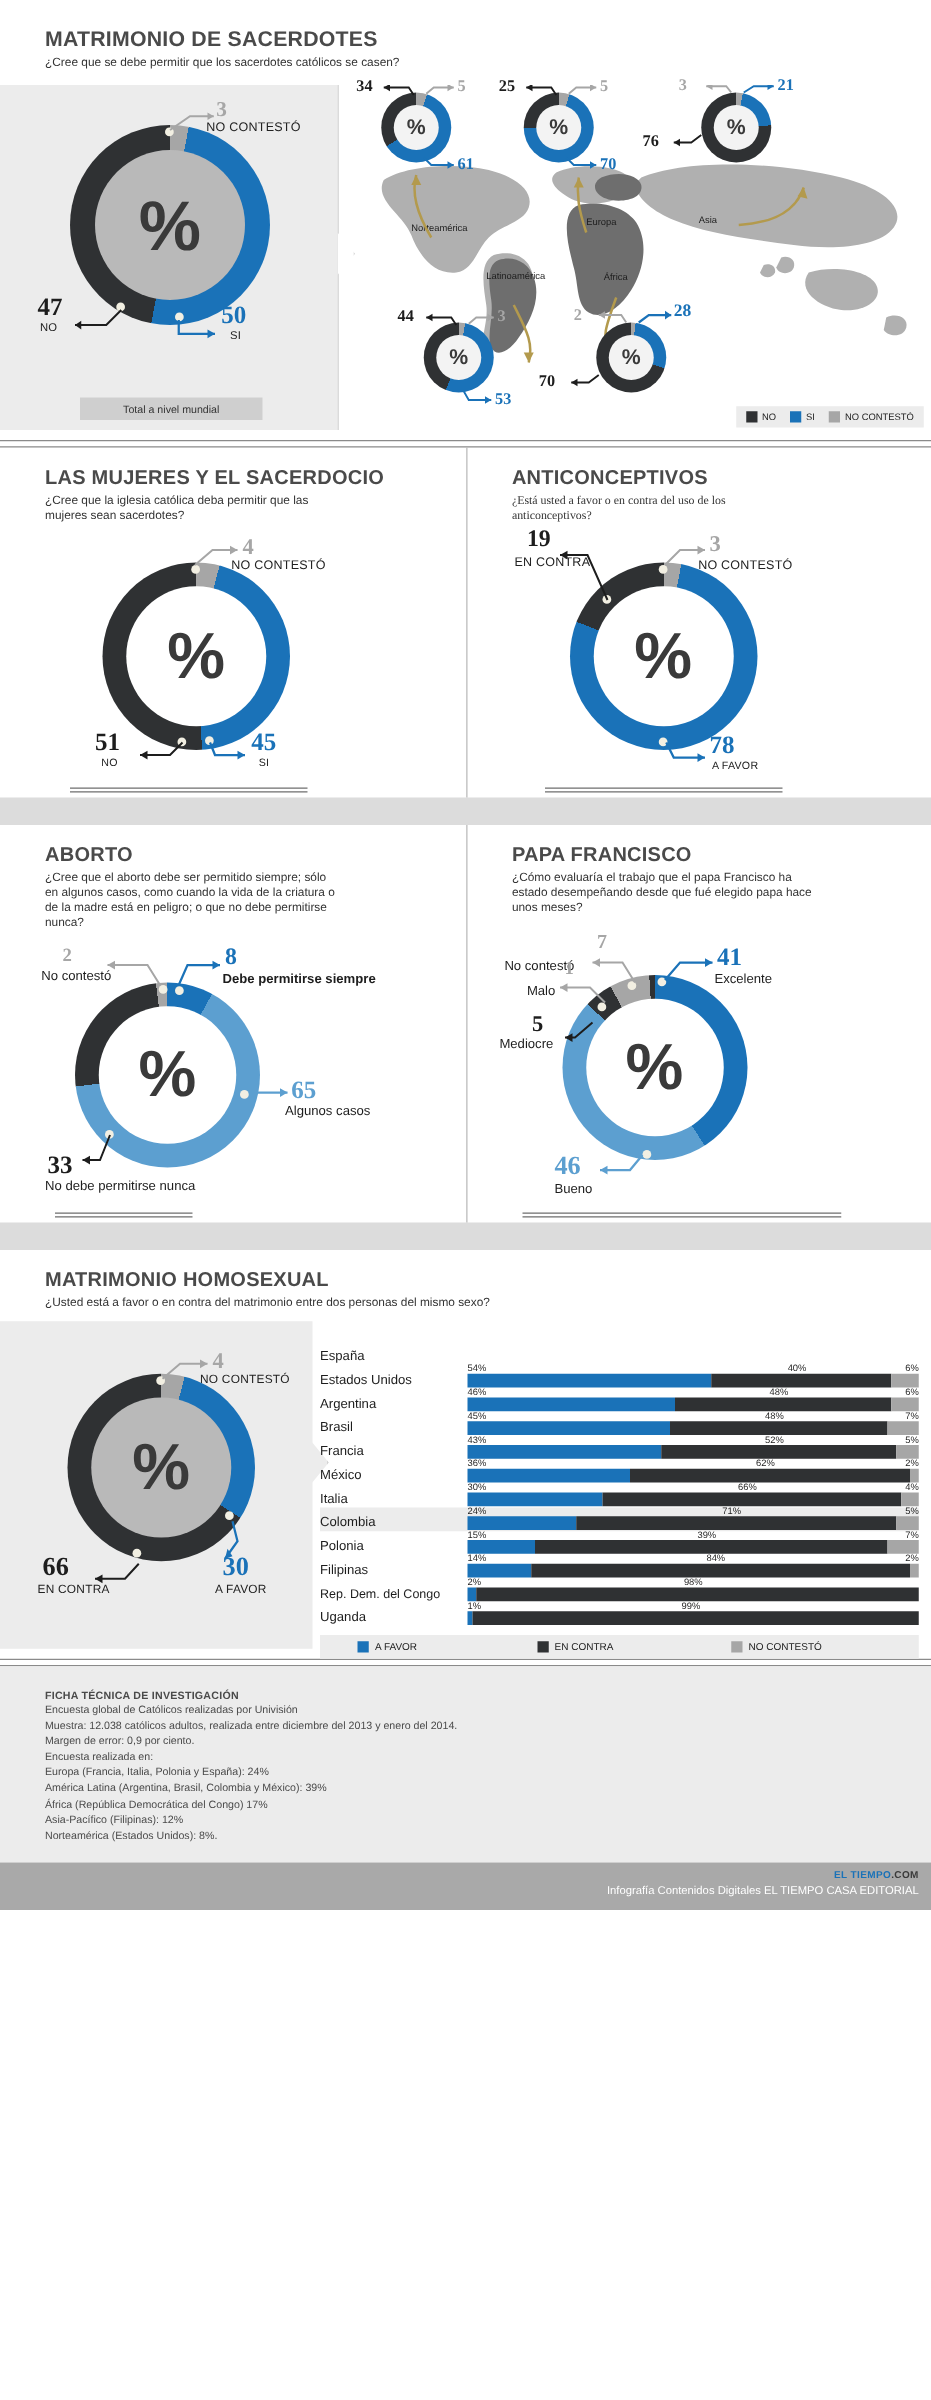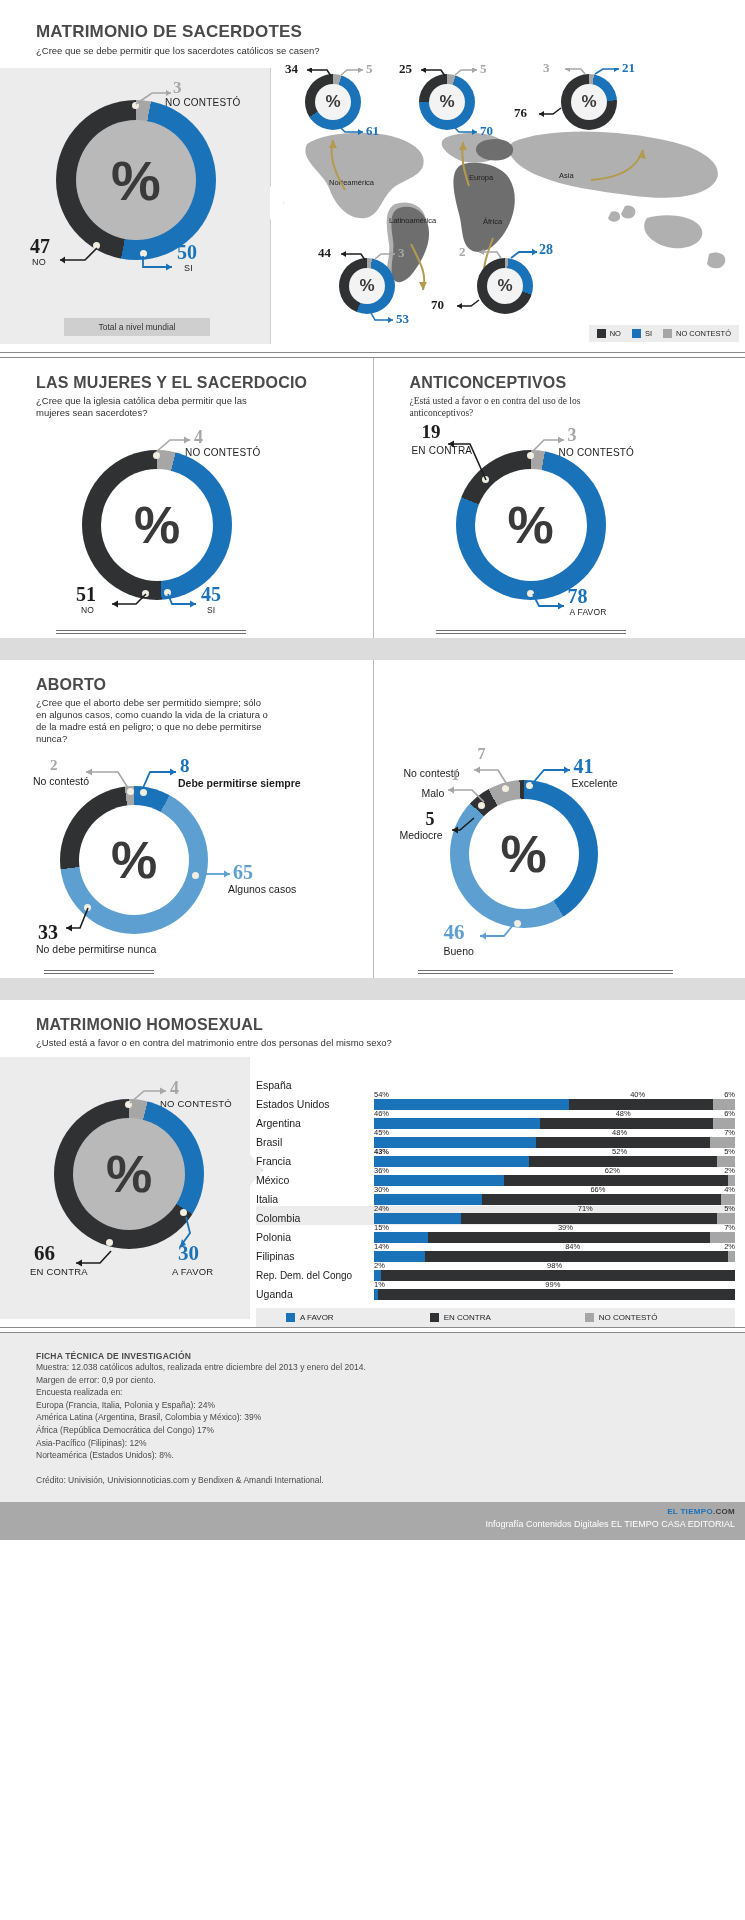--- a/index.html
+++ b/index.html
@@ -354,20 +354,22 @@
     <div class="lbl num n-blue" style="left:180px;top:96px;font-size:19px;">8</div>
     <div class="lbl" style="left:178px;top:118px;font-size:10.5px;font-weight:bold;color:#1d1d1d;">Debe permitirse siempre</div>
     <div class="lbl num n-lblue" style="left:233px;top:202px;font-size:20px;">65</div>
     <div class="lbl" style="left:228px;top:224px;font-size:10.5px;color:#1d1d1d;">Algunos casos</div>
     <div class="lbl num n-black" style="left:38px;top:262px;font-size:20px;">33</div>
     <div class="lbl" style="left:36px;top:284px;font-size:10.5px;color:#1d1d1d;">No debe permitirse nunca</div>
     <div class="underline" style="left:44px;top:310px;width:110px;"></div>
   </div>
 
   <div class="col">
+    <div class="sec-title">PAPA FRANCISCO</div>
+    <div class="sec-sub" style="width:250px;">¿Cómo evaluaría el trabajo que el papa Francisco ha estado desempeñando desde que fué elegido papa hace unos meses?</div>
 
     <div class="donut" style="position:absolute;left:76px;top:120px;width:148px;height:148px;
       background:conic-gradient(#1a72b8 0deg 147.6deg, #5c9fd0 147.6deg 313.2deg, #2f3133 313.2deg 331.2deg, #a6a6a6 331.2deg 356.4deg, #2f3133 356.4deg 360deg);">
       <div class="hole" style="left:19px;top:19px;width:110px;height:110px;background:#fff;font-size:52px;">%</div>
       <div style="position:absolute;left:76px;top:2px;width:7px;height:7px;border-radius:50%;background:#f2efe2;"></div>
       <div style="position:absolute;left:52px;top:5px;width:7px;height:7px;border-radius:50%;background:#f2efe2;"></div>
       <div style="position:absolute;left:28px;top:22px;width:7px;height:7px;border-radius:50%;background:#f2efe2;"></div>
       <div style="position:absolute;left:64px;top:140px;width:7px;height:7px;border-radius:50%;background:#f2efe2;"></div>
     </div>
     <svg style="position:absolute;left:0;top:0;width:372px;height:318px;pointer-events:none;">
@@ -469,21 +471,21 @@
               <div class="track">
                 <div class="bseg" style="width: 45%; background: rgb(26, 114, 184);"></div>
                 <div class="bseg" style="width: 48%; background: rgb(47, 49, 51);"></div>
                 <div class="bseg" style="width: 7%; background: rgb(166, 166, 166);"></div>
               </div>
             </div>
           </div>
           <div class="barrow">
             <div class="cname">Francia</div>
             <div class="bars">
-              <div class="v" style="left: 0%; font-weight: bold;">43%</div>
+              <div class="v" style="left: 0%;">43%</div>
               <div class="v" style="left: calc(69% - 11px);">52%</div>
               <div class="v" style="right: 0%;">5%</div>
               <div class="track">
                 <div class="bseg" style="width: 43%; background: rgb(26, 114, 184);"></div>
                 <div class="bseg" style="width: 52%; background: rgb(47, 49, 51);"></div>
                 <div class="bseg" style="width: 5%; background: rgb(166, 166, 166);"></div>
               </div>
             </div>
           </div>
           <div class="barrow">
@@ -591,29 +593,29 @@
         </div>
       </div>
     </div>
   </div>
 </div>
 
 <div class="sep"></div>
 
 <div id="ficha">
   <div class="t">FICHA TÉCNICA DE INVESTIGACIÓN</div>
+  <div class="l">Encuesta global de Católicos realizadas por Univisión</div>
   <div class="l">Muestra: 12.038 católicos adultos, realizada entre diciembre del 2013 y enero del 2014.</div>
   <div class="l">Margen de error: 0,9 por ciento.</div>
   <div class="l">Encuesta realizada en:</div>
   <div class="l">Europa (Francia, Italia, Polonia y España): 24%</div>
   <div class="l">América Latina (Argentina, Brasil, Colombia y México): 39%</div>
   <div class="l">África (República Democrática del Congo) 17%</div>
   <div class="l">Asia-Pacífico (Filipinas): 12%</div>
   <div class="l">Norteamérica (Estados Unidos): 8%.</div>
-  <div class="l" style="margin-top:12px;">Crédito: Univisión, Univisionnoticias.com y Bendixen &amp; Amandi International.</div>
 </div>
 
 <div id="brand">
   <div class="et">
     <span>EL TIEMPO</span><span class="com">.COM</span>
   </div>
   <div class="cr">Infografía Contenidos Digitales EL TIEMPO CASA EDITORIAL</div>
 </div>
 
 </body></html>

